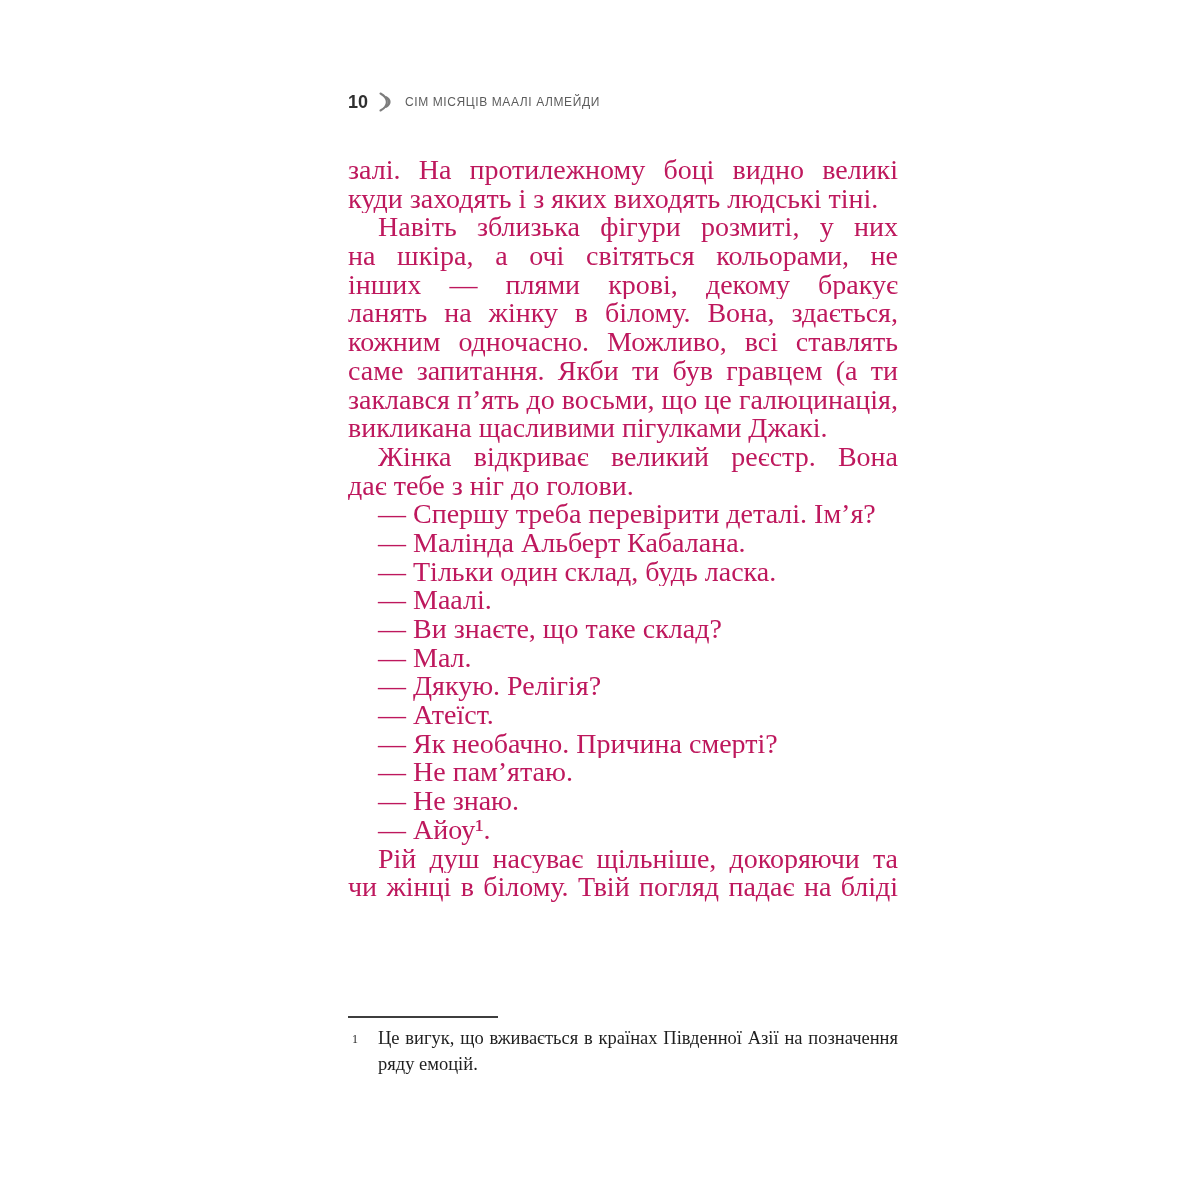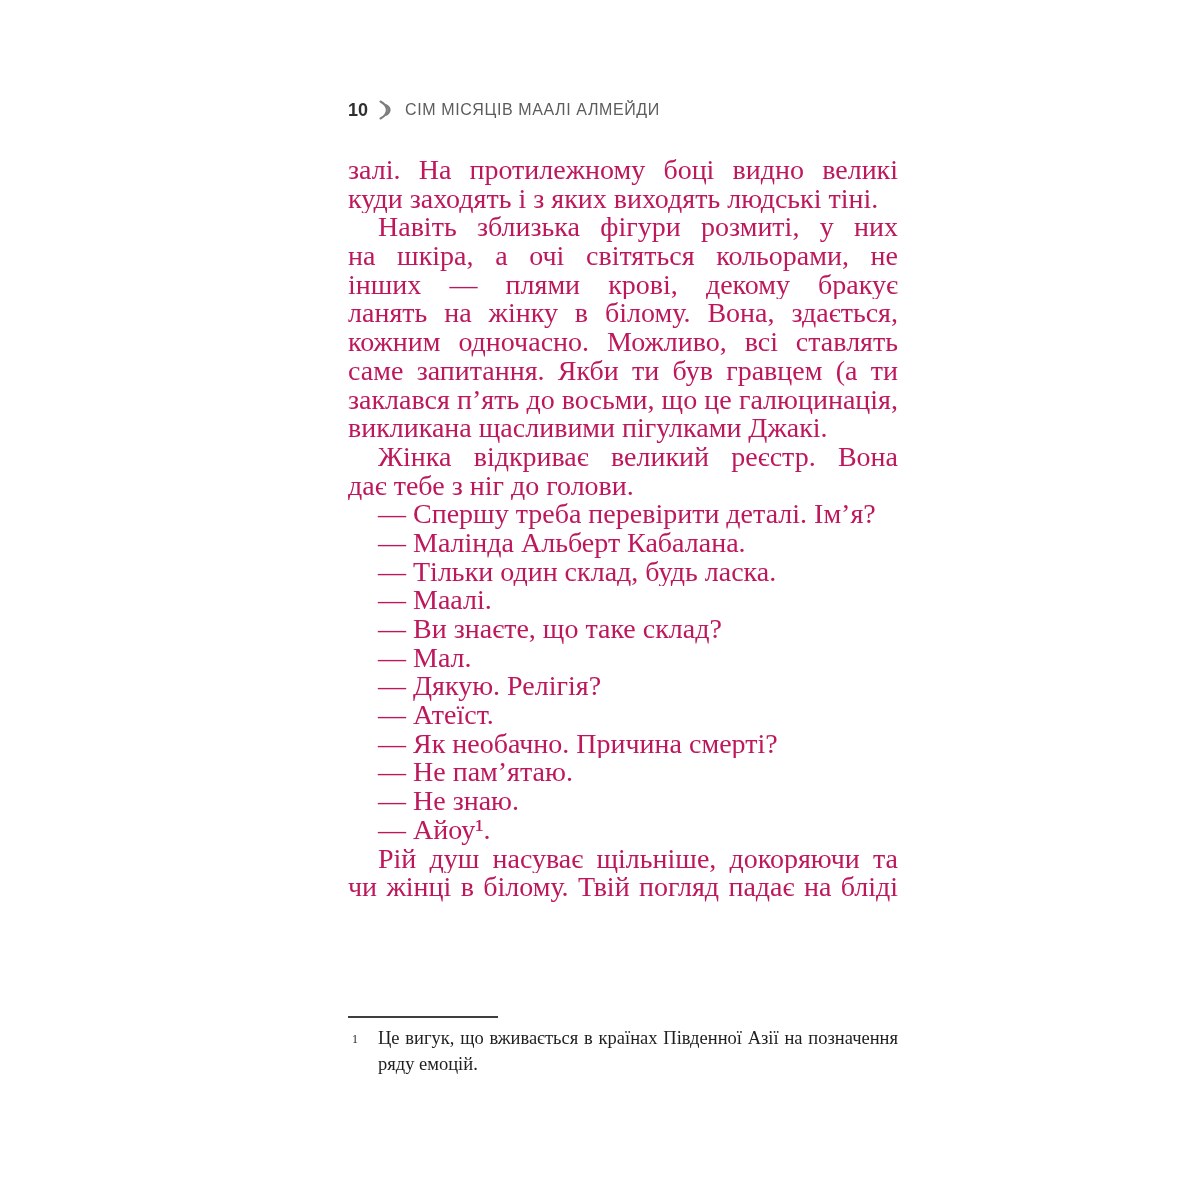--- a/index.html
+++ b/index.html
@@ -12,41 +12,41 @@
     height: 1200px;
     position: relative;
     overflow: hidden;
     font-family: "Liberation Serif", serif;
   }
 
   
   .running-header {
     position: absolute;
     left: 348px;
-    top: 98px;
+    top: 90px;
     width: 552px;
     display: flex;
     align-items: center;
     gap: 10px;
     font-family: "Liberation Sans", sans-serif;
     line-height: 20px;
     white-space: nowrap;
   }
   .page-number {
     font-size: 18px;
     font-weight: bold;
     color: #2f2f2f;
   }
   .sep-icon {
     display: inline-flex;
     align-items: center;
     margin-top: 1px;
   }
   .running-title {
-    font-size: 16px;
+    font-size: 12px;
     color: #5c5c5c;
     letter-spacing: 0.6px;
   }
 
   
   .body-text {
     position: absolute;
     left: 348px;
     top: 156px;
     width: 550px;

